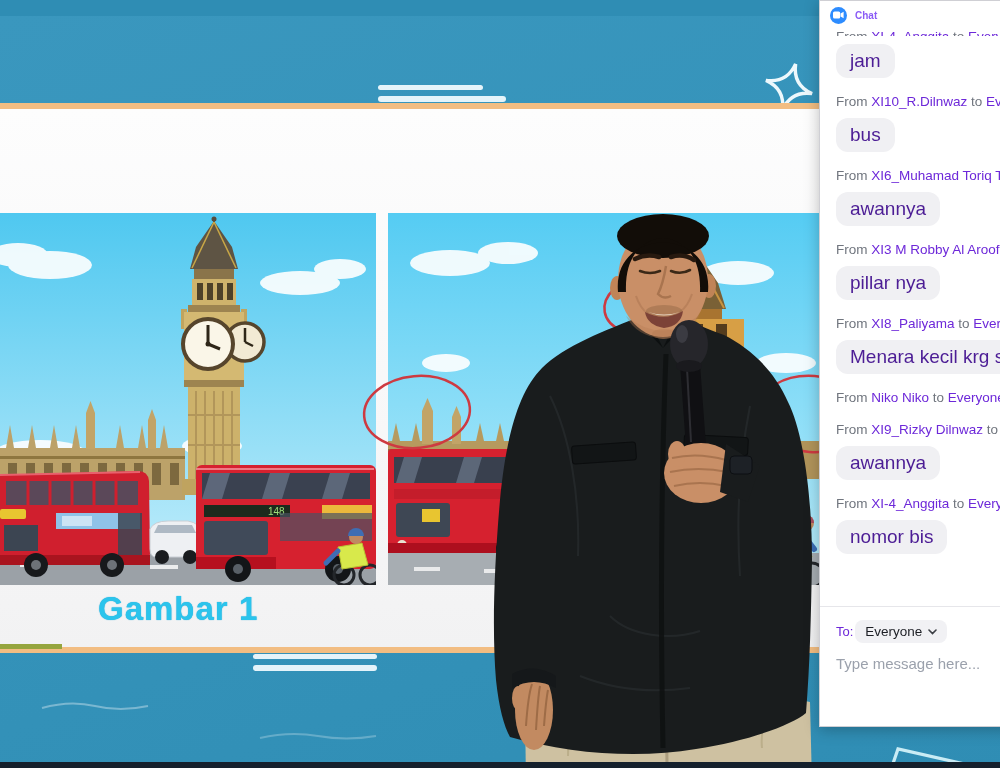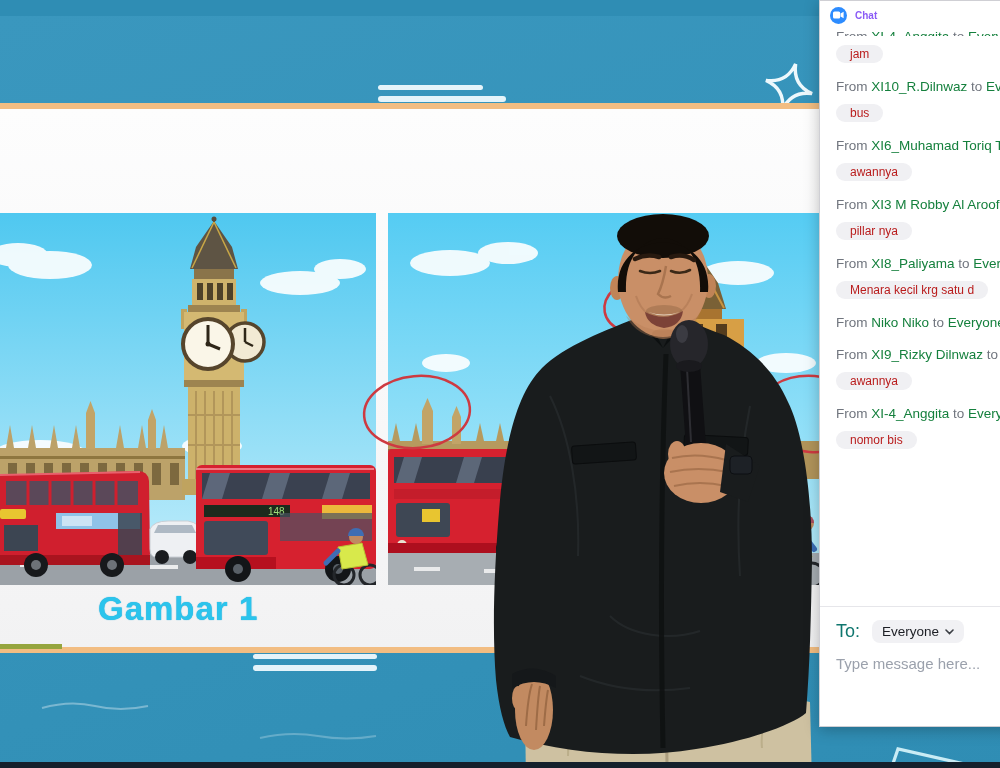--- a/index.html
+++ b/index.html
@@ -31,29 +31,29 @@
 
   
   .chat-panel { position:absolute; left:819px; top:0; width:261px; height:727px;
     background:#ffffff; border:1px solid #cfcfd4; box-shadow:0 3px 14px rgba(0,0,0,.25); }
   .chat-header { display:flex; align-items:center; gap:8px; height:28px; padding:0 10px; }
   .chat-title { font-size:10px; font-weight:700; color:#8b5cf6; }
   .cam-icon { width:17px; height:17px; border-radius:50%; background:#2d8cff; display:flex; align-items:center; justify-content:center; flex:none; }
   .chat-body { position:absolute; left:0; top:28px; width:261px; height:577px; overflow:hidden; padding:0 16px; }
   .msg { margin-bottom:16px; }
   .meta { color:#70757e; font-size:13.5px; line-height:16px; white-space:nowrap; margin-bottom:8px; }
-  .meta .name { color:#15803d; }
+  .meta .name { color:#6d28d9; }
   .meta.clipped { height:7px; overflow:hidden; }
   .meta.clipped .meta-inner { margin-top:-9px; }
-  .bubble { display:inline-block; background:#f0f0f3; border-radius:12px; padding:0 14px;
-    font-size:12px; line-height:18px; color:#b91c1c; white-space:nowrap; }
+  .bubble { display:inline-block; background:#f0f0f3; border-radius:12px; padding:8px 14px;
+    font-size:19px; line-height:18px; color:#4c1d95; white-space:nowrap; }
   .chat-footer { position:absolute; left:0; top:605px; width:261px; height:122px;
     border-top:1px solid #e6e6ea; padding:13px 16px 0; }
   .to-row { display:flex; align-items:center; }
-  .to-label { font-size:18px; color:#0f766e; margin-right:12px; }
+  .to-label { font-size:13px; color:#6d28d9; margin-right:2px; }
   .recipient-pill { display:inline-flex; align-items:center; gap:6px; background:#f1f1f4;
     border:none; border-radius:8px; padding:4px 10px; font-size:13.5px; color:#1c1e24;
     font-family:"Liberation Sans",sans-serif; cursor:pointer; }
   .chat-input { display:block; margin-top:12px; border:none; outline:none; width:220px;
     font-size:15px; color:#1c1e24; font-family:"Liberation Sans",sans-serif; background:transparent; }
   .chat-input::placeholder { color:#9ba1ac; }
 </style>
 </head>
 <body>
 

